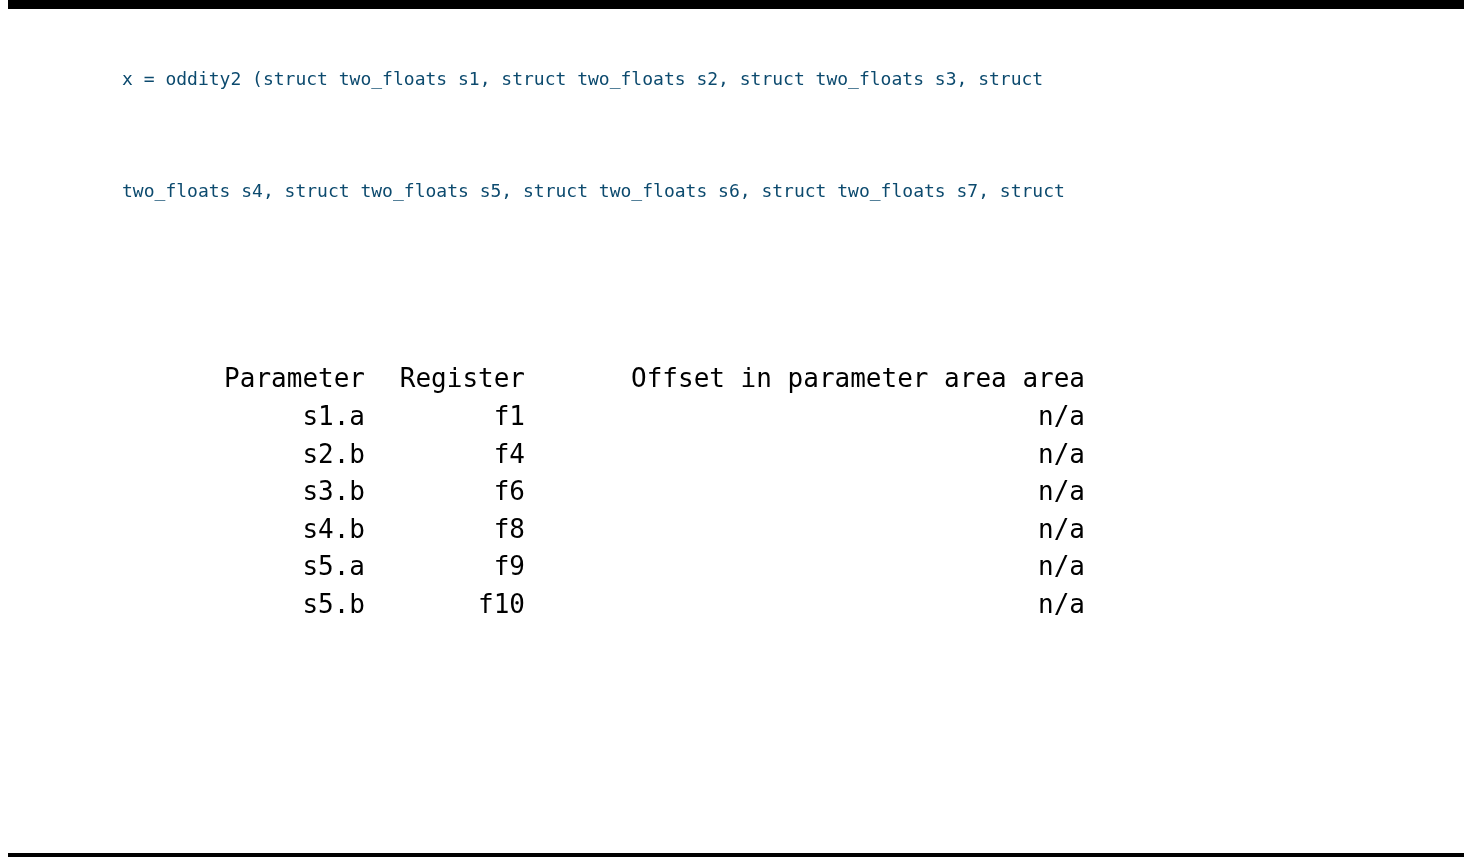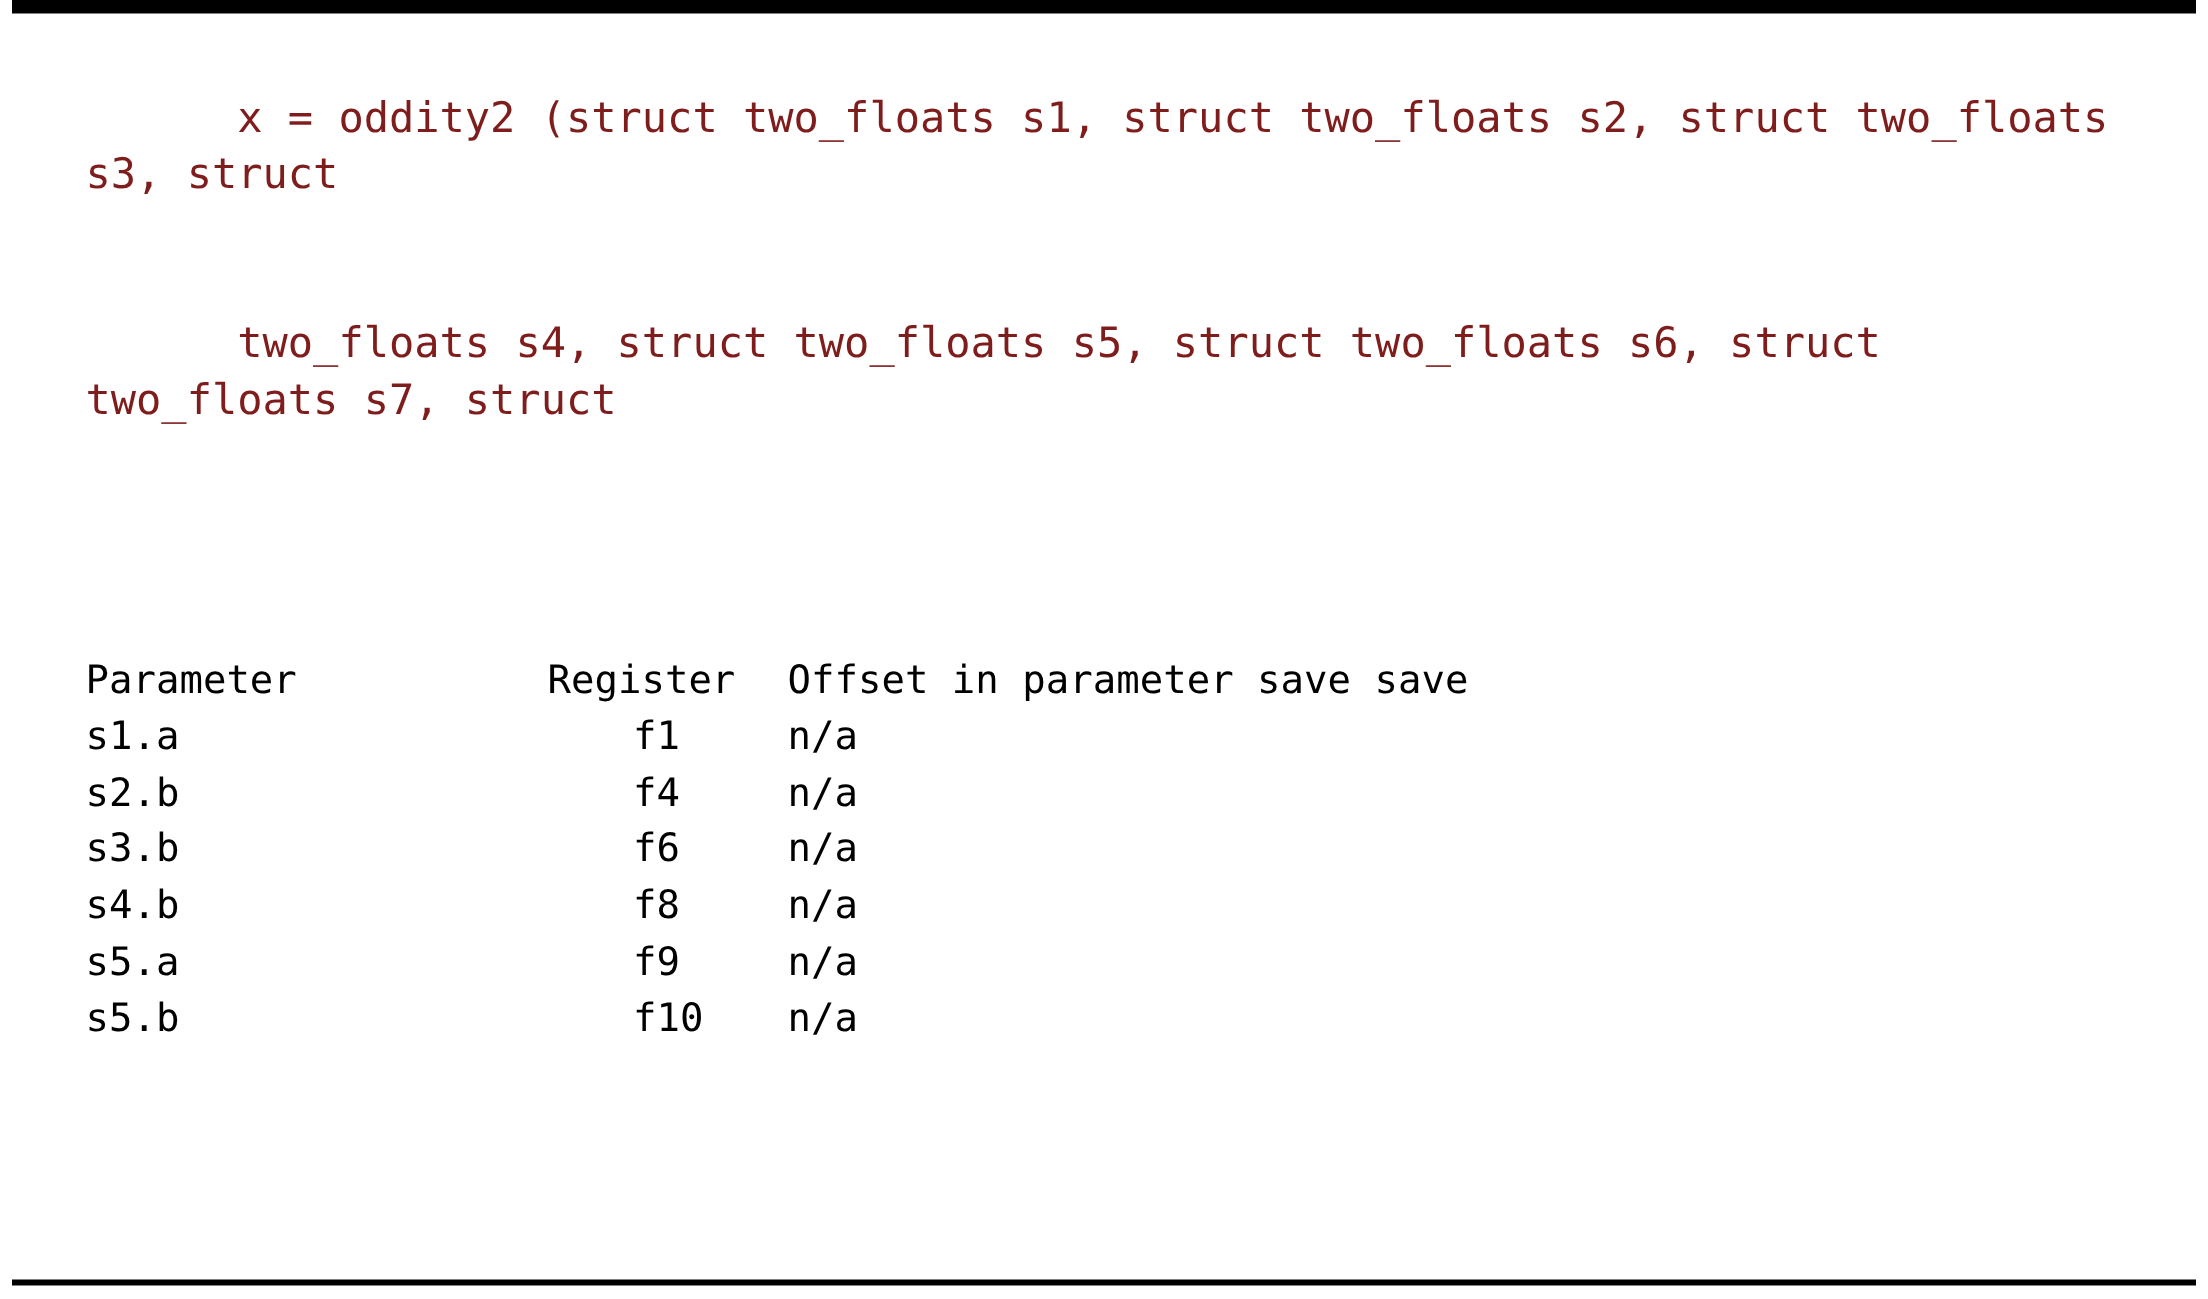--- a/index.html
+++ b/index.html
@@ -43,27 +43,27 @@
 
   
   .content {
     position: absolute;
     left: 57px;
     top: 22px;
     right: 60px;
   }
 
   .signature {
-    font-size: 28px;
+    font-size: 18px;
     line-height: 37.6px;
     letter-spacing: 0px;
     white-space: pre-wrap;
     word-break: normal;
     margin: 0;
-    color: #7f1d1d;
+    color: #0c4a6e;
   }
 
   .gap {
     height: 37.6px;
   }
 
   
   .reg-table {
     font-size: 26px;
     line-height: 37.6px;
@@ -71,21 +71,21 @@
     border-spacing: 0;
     table-layout: fixed;
     margin: 0;
     padding: 0;
   }
   .reg-table td,
   .reg-table th {
     padding: 0;
     margin: 0;
     font-weight: normal;
-    text-align: left;
+    text-align: right;
     vertical-align: baseline;
     white-space: pre;
     line-height: 37.6px;
     height: 37.6px;
     font-size: 26px;
   }
   .col-param  { width: 308px; }
   .col-reg    { width: 160px; }
   .col-offset { width: 560px; }
 
@@ -116,21 +116,21 @@
     <table class="reg-table">
       <colgroup>
         <col class="col-param">
         <col class="col-reg">
         <col class="col-offset">
       </colgroup>
       <thead>
         <tr>
           <th>Parameter</th>
           <th>Register</th>
-          <th>Offset in parameter save save</th>
+          <th>Offset in parameter area area</th>
         </tr>
       </thead>
       <tbody>
         <tr>
           <td>s1.a</td>
           <td class="cell-reg-body">f1</td>
           <td>n/a</td>
         </tr>
         <tr>
           <td>s2.b</td>

